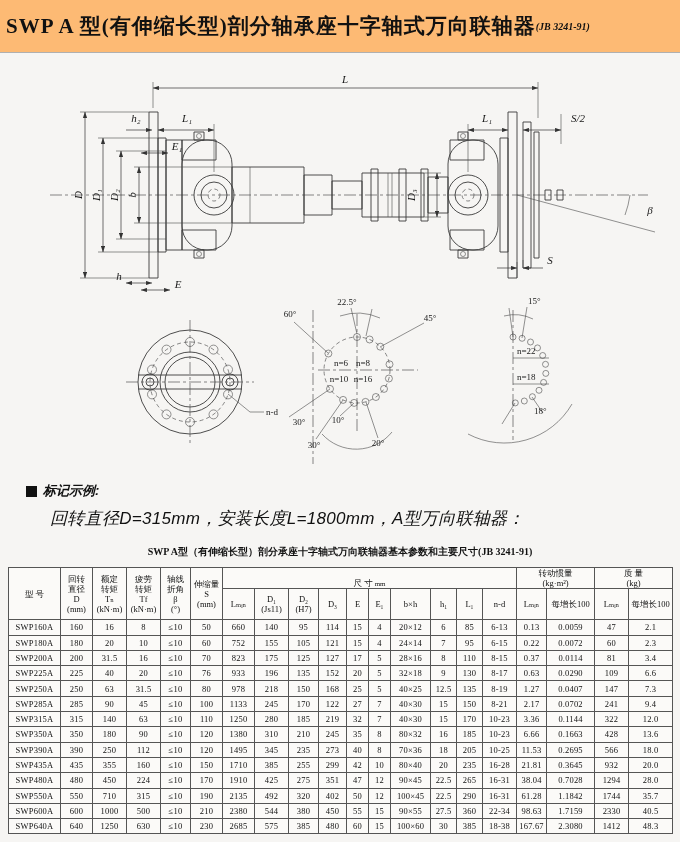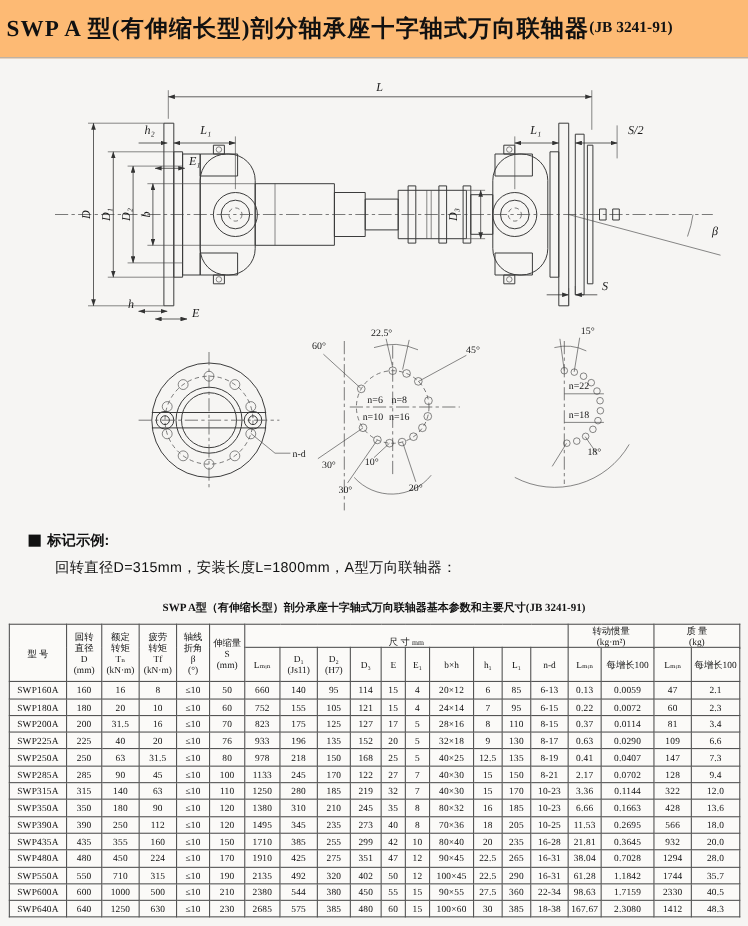--- a/index.html
+++ b/index.html
@@ -13,42 +13,42 @@
     background:#fdba74;display:flex;align-items:center;
     border-bottom:1px solid #b0b0b0;
   }
   .title-text{
     font-family:"Liberation Serif","DejaVu Serif",serif;
     font-weight:bold;font-size:21px;letter-spacing:1px;
     padding-left:6px;white-space:nowrap;
   }
   .title-std{
     font-family:"Liberation Serif","DejaVu Serif",serif;
-    font-weight:bold;font-size:14px;
+    font-weight:bold;font-size:10px;font-style:italic;
   }
   .fig{position:absolute;left:0;}
   svg{display:block;}
   svg *{vector-effect:non-scaling-stroke;}
   .ln{stroke:#3a3a3a;stroke-width:0.9;fill:none;}
   .thin{stroke:#4a4a4a;stroke-width:0.6;fill:none;}
   .cl{stroke:#555;stroke-width:0.7;fill:none;stroke-dasharray:12 3 3 3;}
   .dash{stroke:#555;stroke-width:0.7;fill:none;stroke-dasharray:4 3;}
   .dimln{stroke:#333;stroke-width:0.7;fill:none;}
   text.dim{
     font-family:"Liberation Serif","DejaVu Serif","DejaVu Sans",serif;
     font-style:italic;font-size:11px;fill:#1a1a1a;
   }
   text.ang{
     font-family:"Liberation Serif","DejaVu Serif","DejaVu Sans",serif;
     font-size:9px;fill:#1a1a1a;
   }
-  .marking{position:absolute;top:482px;left:26px;width:620px;}
+  .marking{position:absolute;top:482px;left:26px;width:620px;font-style:italic;}
   .marking-head{display:flex;align-items:center;font-size:13px;font-weight:bold;}
   .sq{display:inline-block;width:11px;height:11px;background:#111;margin-right:6px;}
-  .marking-line{font-size:13px;padding-left:24px;margin-top:7px;letter-spacing:0.3px;}
+  .marking-line{font-size:17px;padding-left:24px;margin-top:7px;letter-spacing:0.3px;}
   .table-title{
     position:absolute;top:545px;left:0;width:680px;text-align:center;
     font-size:10px;font-weight:bold;
     font-family:"Liberation Serif","DejaVu Serif",serif;
   }
   table.spec{
     position:absolute;top:567px;left:8px;width:664px;
     border-collapse:collapse;table-layout:fixed;
     font-family:"Liberation Serif","DejaVu Serif","DejaVu Sans",serif;
     font-size:8.5px;background:#fbfaf8;
@@ -477,21 +477,21 @@
         <td>978</td>
         <td>218</td>
         <td>150</td>
         <td>168</td>
         <td>25</td>
         <td>5</td>
         <td>40×25</td>
         <td>12.5</td>
         <td>135</td>
         <td>8-19</td>
-        <td>0.41</td>
+        <td>1.27</td>
         <td>0.0407</td>
         <td>147</td>
         <td>7.3</td>
       </tr>
       <tr>
         <td>SWP285A</td>
         <td>285</td>
         <td>90</td>
         <td>45</td>
         <td>≤10</td>
@@ -501,21 +501,21 @@
         <td>170</td>
         <td>122</td>
         <td>27</td>
         <td>7</td>
         <td>40×30</td>
         <td>15</td>
         <td>150</td>
         <td>8-21</td>
         <td>2.17</td>
         <td>0.0702</td>
-        <td>128</td>
+        <td>241</td>
         <td>9.4</td>
       </tr>
       <tr>
         <td>SWP315A</td>
         <td>315</td>
         <td>140</td>
         <td>63</td>
         <td>≤10</td>
         <td>110</td>
         <td>1250</td>

